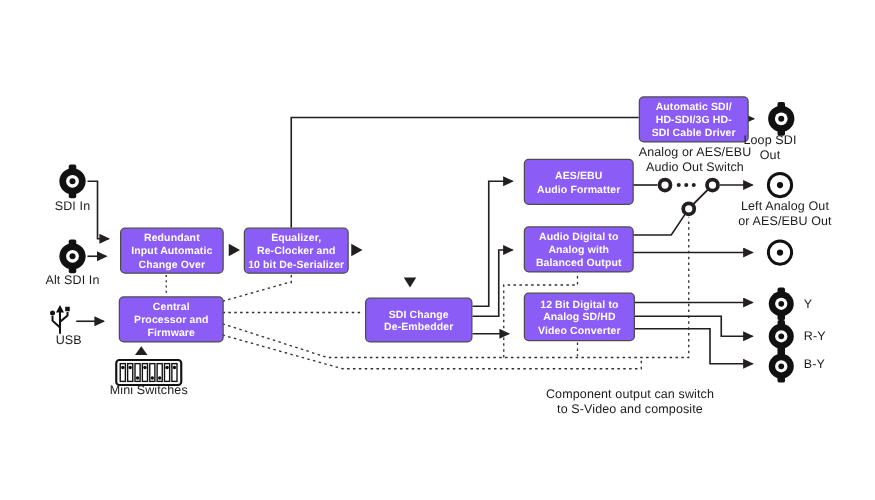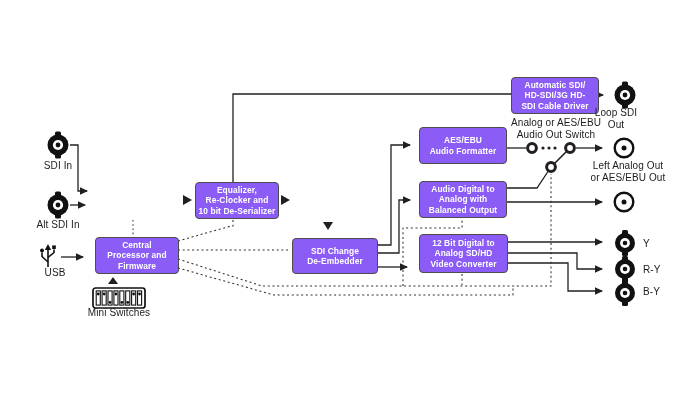--- a/index.html
+++ b/index.html
@@ -162,20 +162,23 @@
     </g>
     <g transform="translate(625,293)">
       <rect x="-3" y="-13" width="6" height="5" rx="1.5" fill="#111"></rect>
       <rect x="-3" y="8" width="6" height="5" rx="1.5" fill="#111"></rect>
       <circle r="10" fill="#111"></circle>
         <circle r="4.9" fill="#fff"></circle>
         <circle r="2.3" fill="#111"></circle>
     </g>
   </svg>
 
+  <div class="box" style="left:96px;top:182px;width:83px;height:37px">Redundant
+Input Automatic
+Change Over</div>
   <div class="box" style="left:195px;top:182px;width:84px;height:37px">Equalizer,
 Re-Clocker and
 10 bit De-Serializer</div>
   <div class="box" style="left:95px;top:237px;width:84px;height:37px">Central
 Processor and
 Firmware</div>
   <div class="box" style="left:292px;top:238px;width:86px;height:36px">SDI Change
 De-Embedder</div>
   <div class="box" style="left:419px;top:127px;width:88px;height:37px">AES/EBU
 Audio Formatter</div>
@@ -189,20 +192,22 @@
 HD-SDI/3G HD-
 SDI Cable Driver</div>
 
   <div class="lbl" style="left:28px;top:160px;width:60px">SDI In</div>
   <div class="lbl" style="left:28px;top:219px;width:60px">Alt SDI In</div>
   <div class="lbl" style="left:25px;top:267px;width:60px">USB</div>
   <div class="lbl" style="left:79px;top:307px;width:80px">Mini Switches</div>
 
   <div class="lbl" style="left:500px;top:117px;width:112px">Analog or AES/EBU
 Audio Out Switch</div>
+  <div class="lbl" style="left:420px;top:310px;width:168px">Component output can switch
+to S-Video and composite</div>
 
   <div class="lbl" style="left:585px;top:107px;width:62px">Loop SDI
 Out</div>
   <div class="lbl" style="left:574px;top:160px;width:108px">Left Analog Out
 or AES/EBU Out</div>
   <div class="lbl lbl-left" style="left:643px;top:238px;width:30px">Y</div>
   <div class="lbl lbl-left" style="left:643px;top:264px;width:30px">R-Y</div>
   <div class="lbl lbl-left" style="left:643px;top:286px;width:30px">B-Y</div>
 
 </div>

